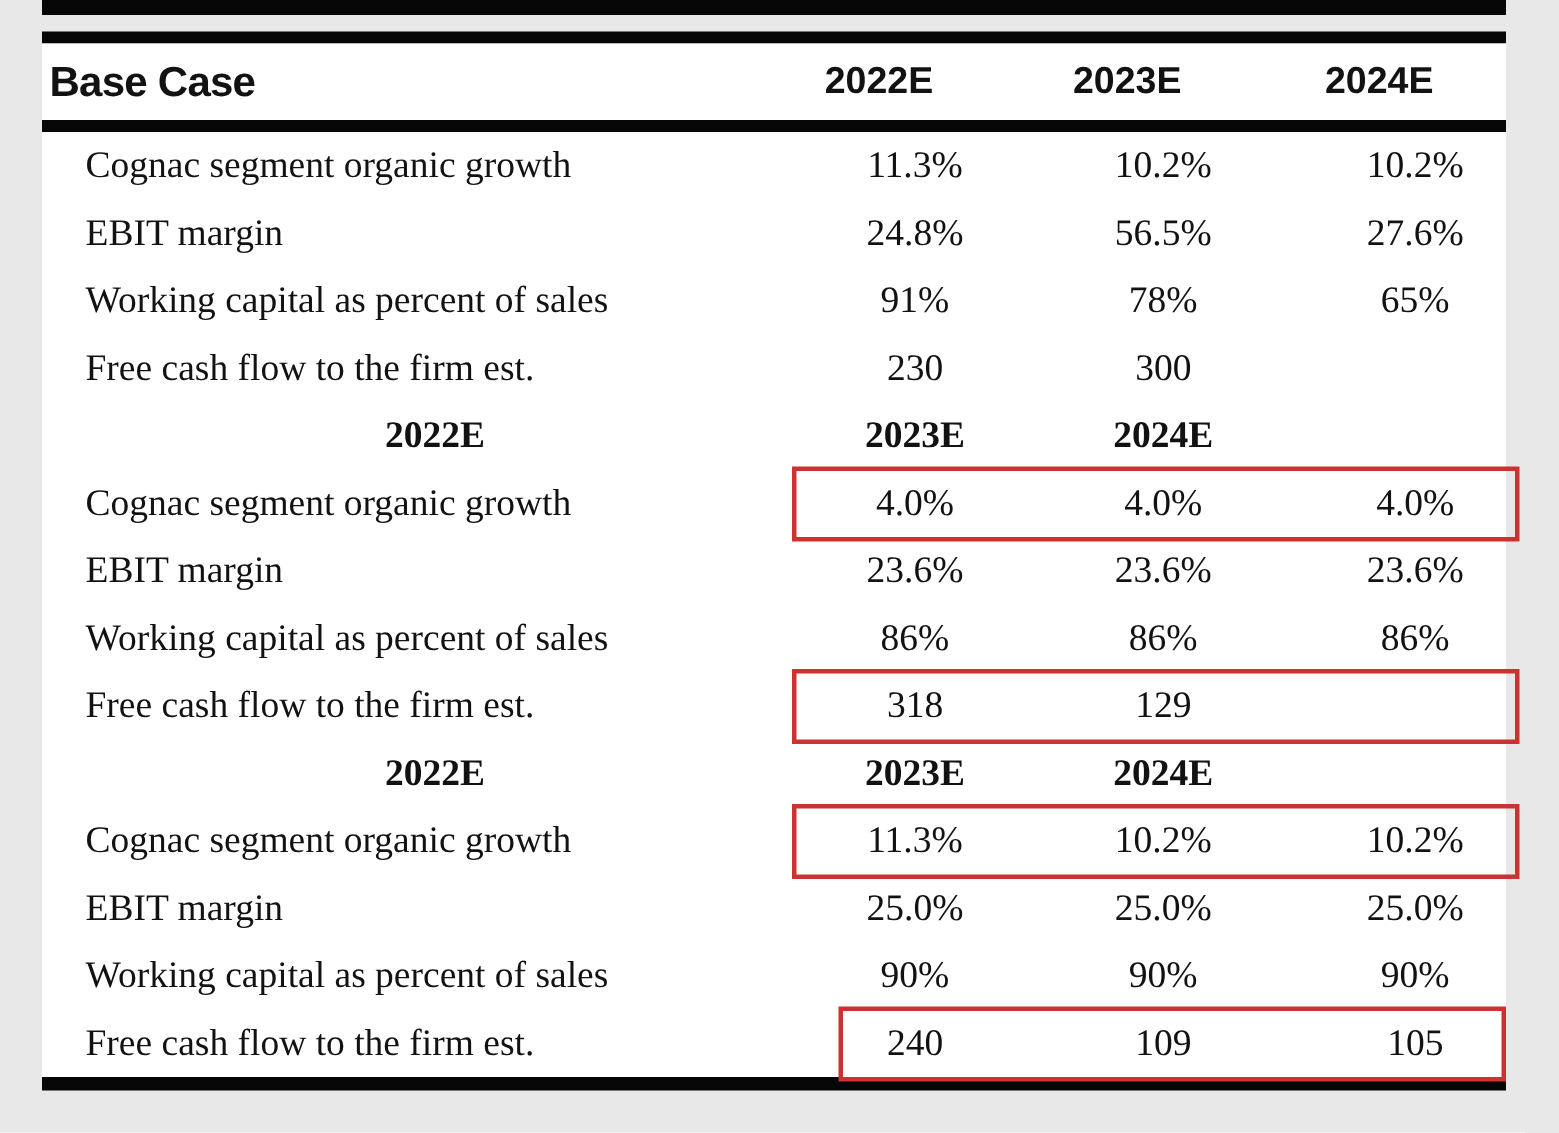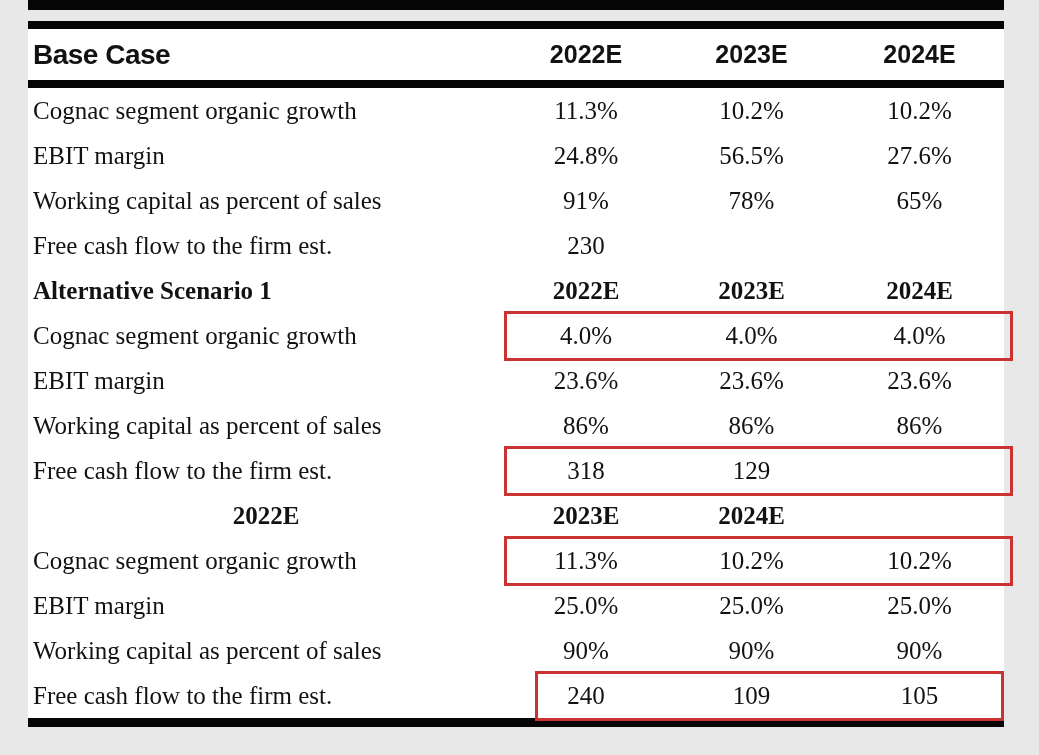--- a/index.html
+++ b/index.html
@@ -47,20 +47,21 @@
     background: var(--sheet-bg, #ffffff);
   }
   .row {
     position: relative;
     height: 45px;
     display: grid;
     grid-template-columns: 476px 164px 167px 169px;
     align-items: center;
     font-size: 25px;
     color: var(--text-color, #111);
+    margin-left: 24px;
   }
   .row .label { padding-left: 5px; white-space: nowrap; }
   .row .val   { text-align: center; }
   .row.section-header { font-weight: bold; }
   .hl-box {
     position: absolute;
     left: 476px; right: -9px; top: -2px; bottom: -3px;
     border: 3px solid var(--highlight-red, #cb3232);
     pointer-events: none;
     z-index: 2;
@@ -102,23 +103,23 @@
         </div>
         <div class="row">
           <div class="label">Working capital as percent of sales</div>
           <div class="val">91%</div>
           <div class="val">78%</div>
           <div class="val">65%</div>
         </div>
         <div class="row">
           <div class="label">Free cash flow to the firm est.</div>
           <div class="val">230</div>
+          <div class="val">300</div>
         </div>
         <div class="row section-header">
-          <div class="label">Alternative Scenario 1</div>
           <div class="val">2022E</div>
           <div class="val">2023E</div>
           <div class="val">2024E</div>
         </div>
         <div class="row">
           <div class="label">Cognac segment organic growth</div>
           <div class="val">4.0%</div>
           <div class="val">4.0%</div>
           <div class="val">4.0%</div>
           <div class="hl-box"></div>

